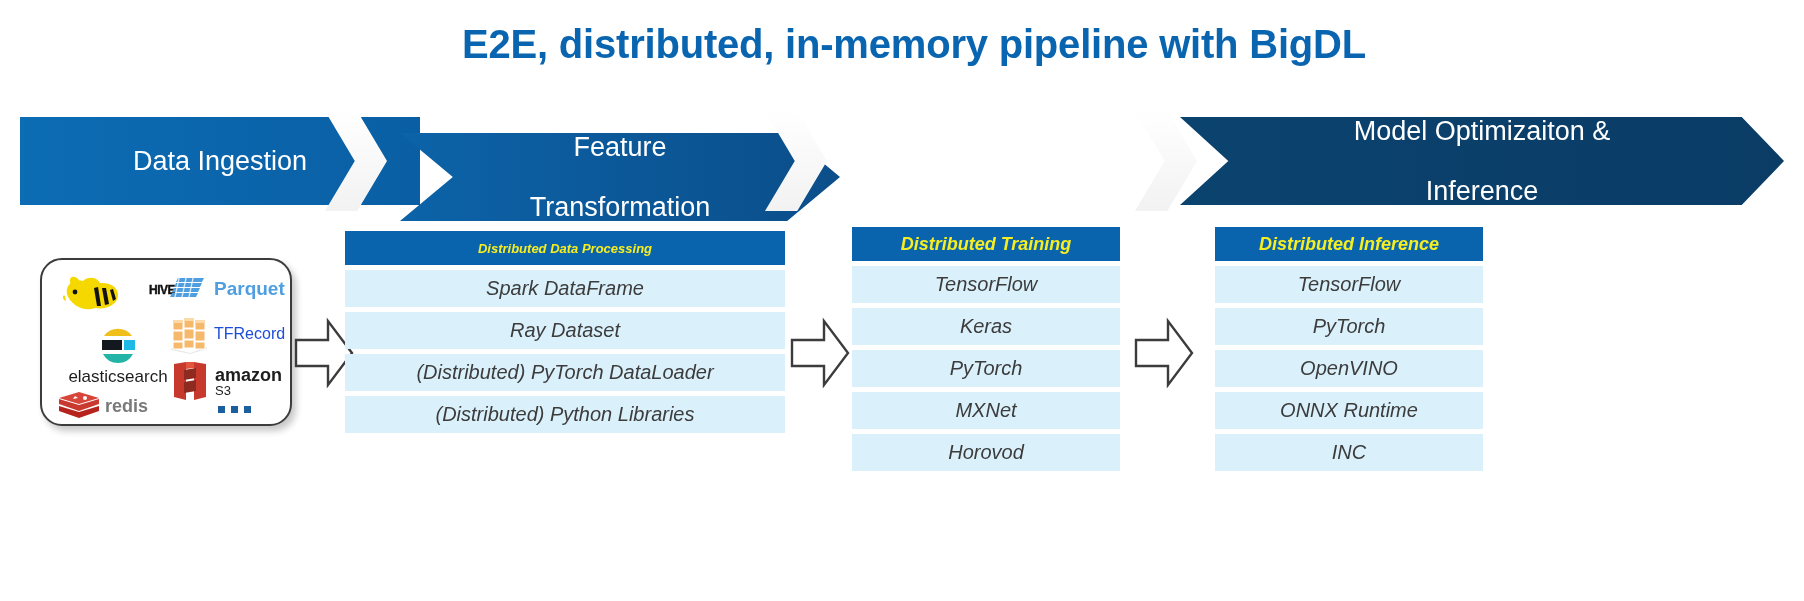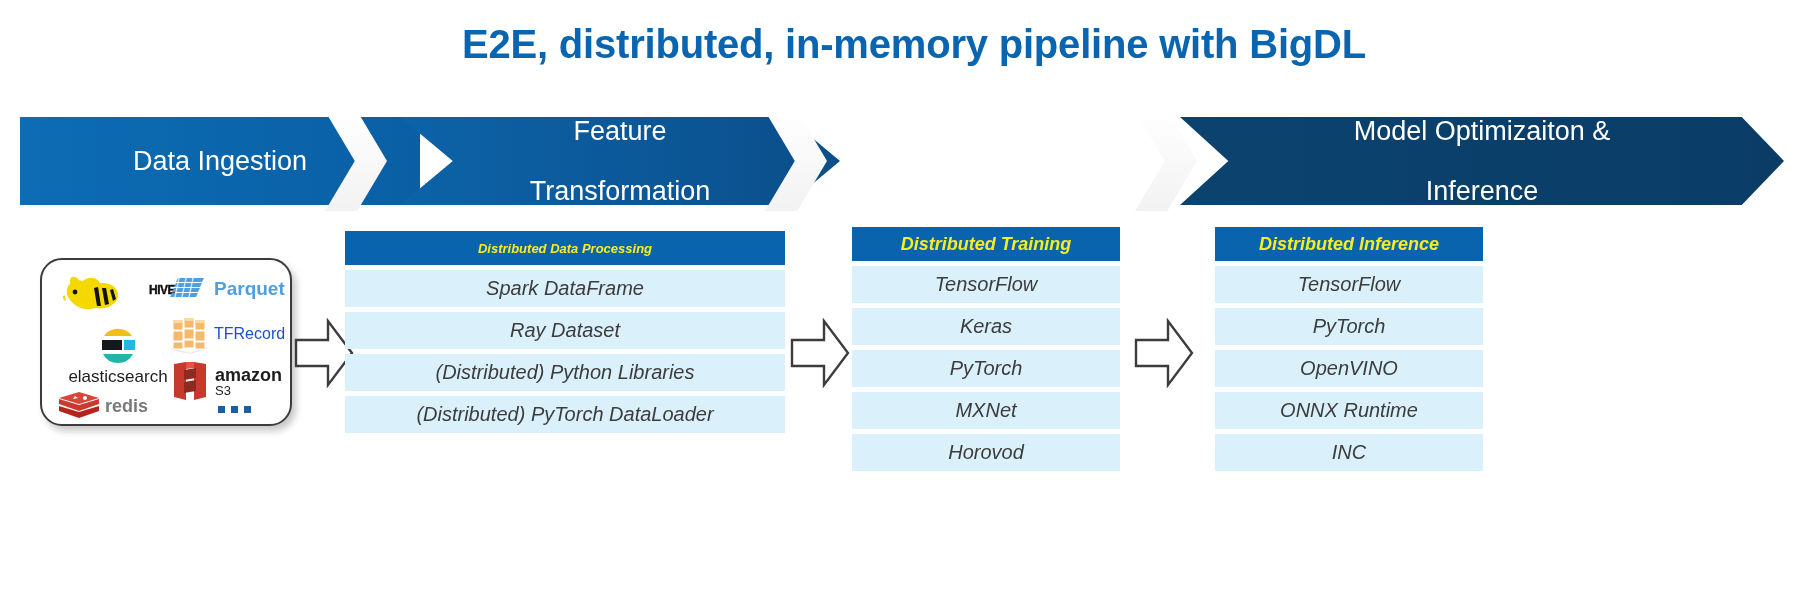--- a/index.html
+++ b/index.html
@@ -54,20 +54,21 @@
   .chev span { display: block; width: 100%; }
 
   .chev-1 {
     left: 0; width: 400px;
     background: linear-gradient(90deg,#0c6cb4 0%, #0a5fa4 100%);
   }
   .chev-2 {
     left: 380px; width: 440px;
     background: linear-gradient(90deg,#0c63a8 0%, #0b4e8a 100%);
     clip-path: polygon(0 0, 88% 0, 100% 50%, 88% 100%, 0 100%, 12% 50%);
+    margin-top: 16px;
   }
   .chev-3 {
     left: 780px; width: 420px;
     background: linear-gradient(90deg,#0b4f8c 0%, #0c4476 100%);
     clip-path: polygon(0 0, 88% 0, 100% 50%, 88% 100%, 0 100%, 12% 50%);
   }
   .chev-4 {
     left: 1160px; width: 604px;
     background: linear-gradient(90deg,#0b436f 0%, #0a3c66 100%);
     clip-path: polygon(0 0, 93% 0, 100% 50%, 93% 100%, 0 100%, 8% 50%);
@@ -346,22 +347,22 @@
 <div class="block-arrow" id="arrow-3">
   <svg width="60" height="76" viewBox="0 0 60 76">
     <polygon points="2,25 34,25 34,6 58,38 34,70 34,51 2,51" fill="#ffffff" stroke="#3c3c3c" stroke-width="2.4" stroke-linejoin="miter"></polygon>
   </svg>
 </div>
 
 <div class="tbl" id="tbl-processing">
   <div class="tbl-head">Distributed Data Processing</div>
   <div class="tbl-row">Spark DataFrame</div>
   <div class="tbl-row">Ray Dataset</div>
+  <div class="tbl-row">(Distributed) PyTorch DataLoader</div>
   <div class="tbl-row">(Distributed) Python Libraries</div>
-  <div class="tbl-row">(Distributed) PyTorch DataLoader</div>
 </div>
 
 <div class="tbl" id="tbl-training">
   <div class="tbl-head">Distributed Training</div>
   <div class="tbl-row">TensorFlow</div>
   <div class="tbl-row">Keras</div>
   <div class="tbl-row">PyTorch</div>
   <div class="tbl-row">MXNet</div>
   <div class="tbl-row">Horovod</div>
 </div>

